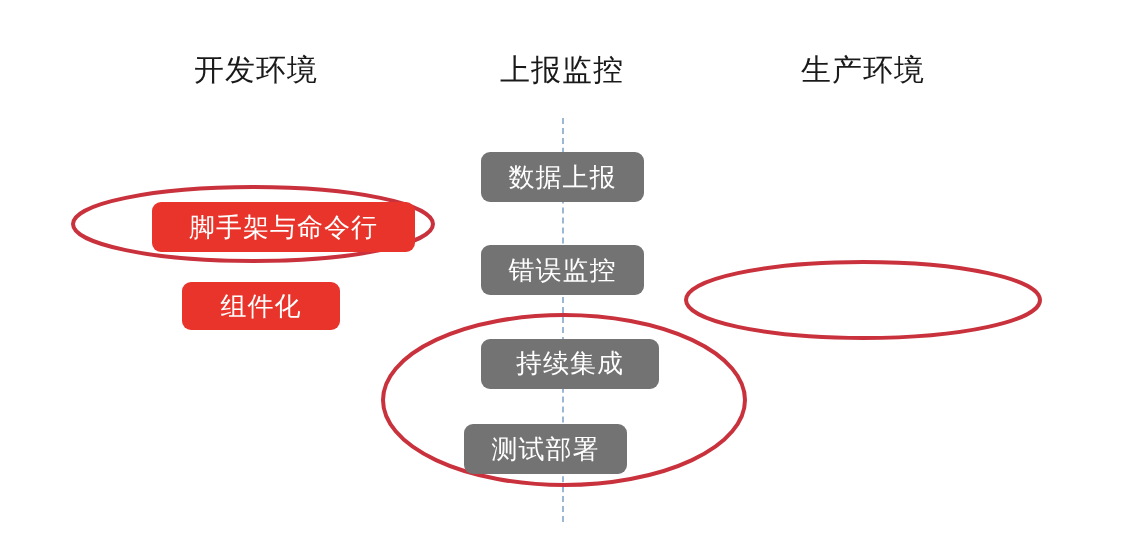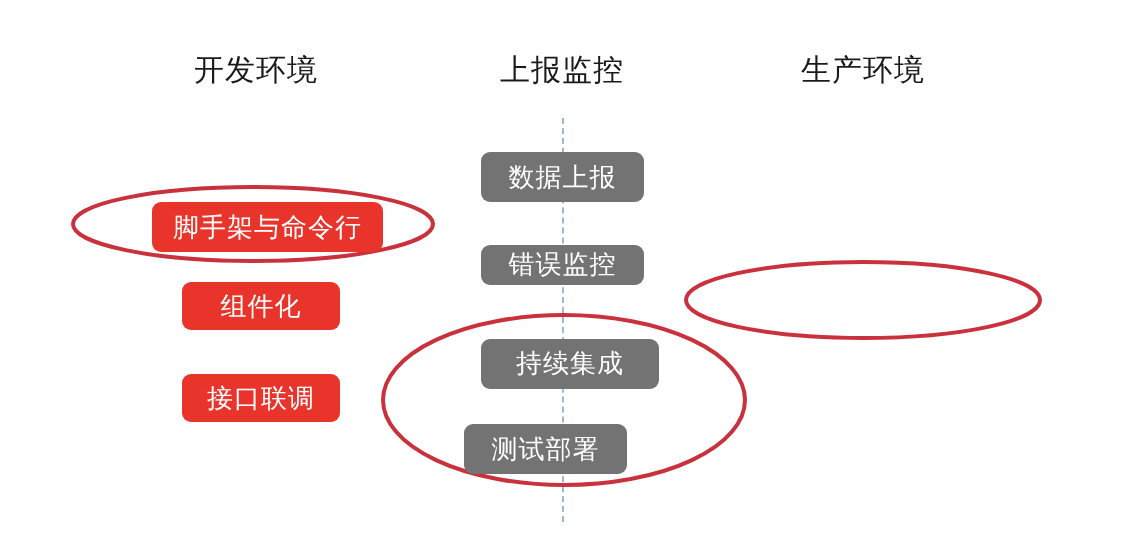--- a/index.html
+++ b/index.html
@@ -73,23 +73,22 @@
   <div class="col-header" style="left:562px; top:55px;">上报监控</div>
 
   <div class="divider-line" style="left:562px; top:118px; height:404px;"></div>
 
   <svg class="ellipse-layer" viewBox="0 0 1125 553" xmlns="http://www.w3.org/2000/svg">
     <ellipse cx="253" cy="224" rx="180" ry="37" fill="none" stroke="#c9323c" stroke-width="4"></ellipse>
     <ellipse cx="564" cy="400" rx="181" ry="85" fill="none" stroke="#c9323c" stroke-width="4"></ellipse>
     <ellipse cx="863" cy="300" rx="177" ry="38" fill="none" stroke="#c9323c" stroke-width="4"></ellipse>
   </svg>
 
-  <div class="node red" style="left:152px; top:202px; width:231px; height:50px;">脚手架与命令行</div>
+  <div class="node red" style="left:152px; top:202px; width:263px; height:50px;">脚手架与命令行</div>
   <div class="node red" style="left:182px; top:282px; width:158px; height:48px;">组件化</div>
-  <div class="node red" style="left:182px; top:374px; width:158px; height:48px;">接口联调</div>
 
   <div class="node orange" style="left:481px; top:152px; width:163px; height:50px;">数据上报</div>
-  <div class="node orange" style="left:481px; top:245px; width:163px; height:40px;font-family:Liberation Serif, serif;">错误监控</div>
+  <div class="node orange" style="left:481px; top:245px; width:163px; height:50px;">错误监控</div>
   <div class="node orange" style="left:481px; top:339px; width:178px; height:50px;font-family:Liberation Serif, serif;">持续集成</div>
   <div class="node orange" style="left:464px; top:424px; width:163px; height:50px;">测试部署</div>
 
 
 </div>
 
 </body></html>

